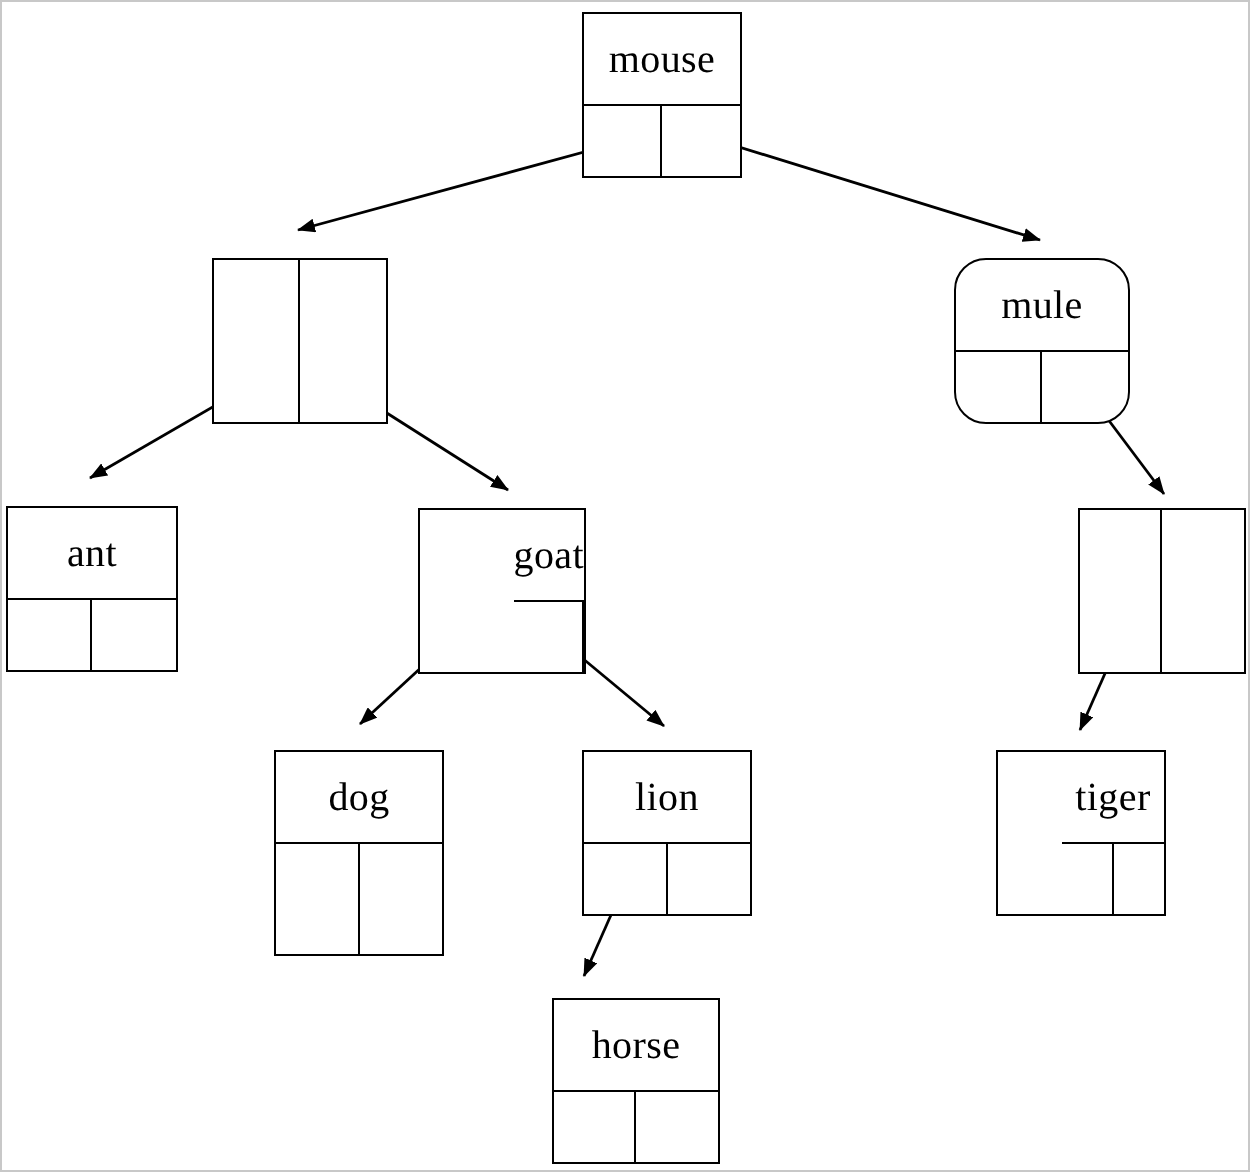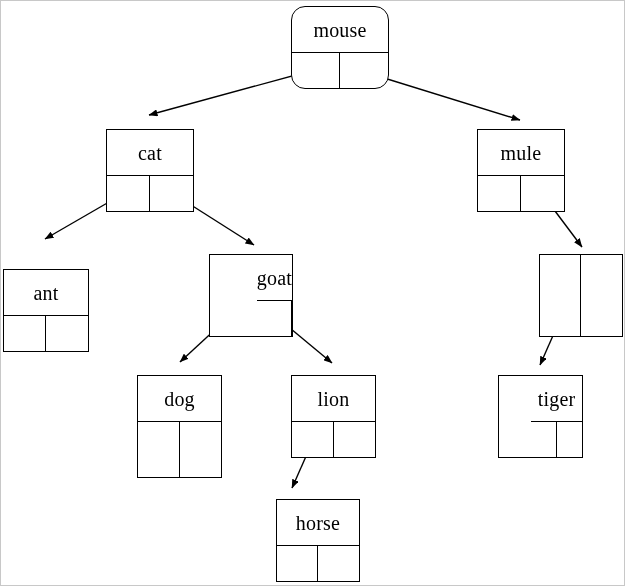--- a/index.html
+++ b/index.html
@@ -78,42 +78,41 @@
         <line x1="168" y1="190" x2="253" y2="244" stroke="#000000" stroke-width="1.4" marker-end="url(#arrowhead)"></line>
         <line x1="539" y1="190" x2="581" y2="246" stroke="#000000" stroke-width="1.4" marker-end="url(#arrowhead)"></line>
         <line x1="231" y1="313" x2="179" y2="361" stroke="#000000" stroke-width="1.4" marker-end="url(#arrowhead)"></line>
         <line x1="272" y1="313" x2="331" y2="362" stroke="#000000" stroke-width="1.4" marker-end="url(#arrowhead)"></line>
         <line x1="562" y1="312" x2="539" y2="364" stroke="#000000" stroke-width="1.4" marker-end="url(#arrowhead)"></line>
         <line x1="314" y1="435" x2="291" y2="487" stroke="#000000" stroke-width="1.4" marker-end="url(#arrowhead)"></line>
       </g>
   </svg>
 
   <div id="nodes-layer">
-      <div class="node" style="left: 290px; top: 5px; width: 98px; height: 83px; border-radius: 14px;">
+      <div class="node" style="left: 290px; top: 5px; width: 80px; height: 83px;">
         <div class="node-label">mouse</div>
         <div class="node-pointers">
           <div class="ptr ptr-left"></div>
           <div class="ptr ptr-right"></div>
         </div>
       </div>
       <div class="node" style="left: 105px; top: 128px; width: 88px; height: 83px;">
-        <div class="node-label">cat</div>
         <div class="node-pointers">
           <div class="ptr ptr-left"></div>
           <div class="ptr ptr-right"></div>
         </div>
       </div>
-      <div class="node" style="left: 476px; top: 128px; width: 88px; height: 83px;">
+      <div class="node" style="left: 476px; top: 128px; width: 88px; height: 83px; border-radius: 16px;">
         <div class="node-label">mule</div>
         <div class="node-pointers">
           <div class="ptr ptr-left"></div>
           <div class="ptr ptr-right"></div>
         </div>
       </div>
-      <div class="node" style="left: 2px; top: 252px; width: 86px; height: 83px; margin-top: 16px;">
+      <div class="node" style="left: 2px; top: 252px; width: 86px; height: 83px;">
         <div class="node-label">ant</div>
         <div class="node-pointers">
           <div class="ptr ptr-left"></div>
           <div class="ptr ptr-right"></div>
         </div>
       </div>
       <div class="node" style="left: 208px; top: 253px; width: 84px; height: 83px; align-items: flex-end;">
         <div class="node-label">goat</div>
         <div class="node-pointers">
           <div class="ptr ptr-left"></div>

